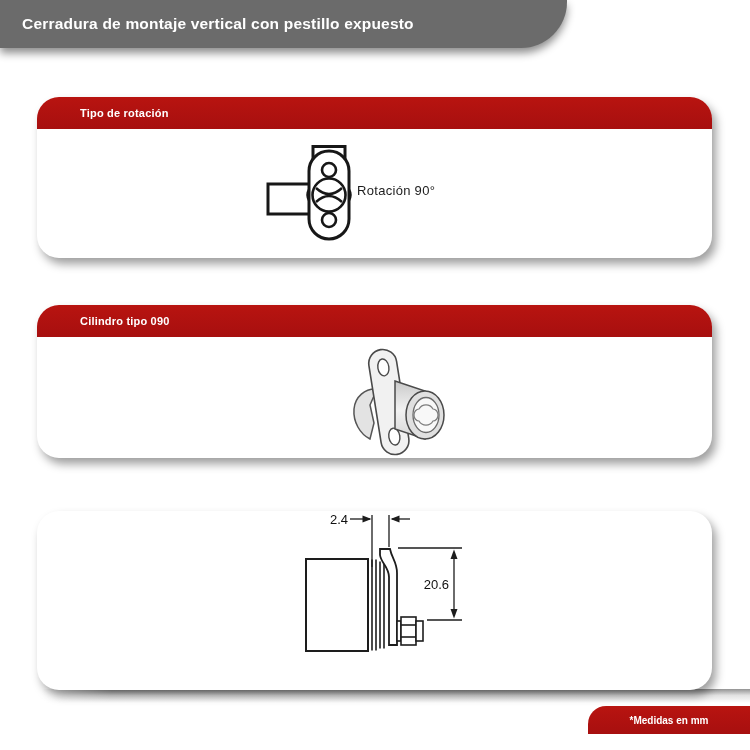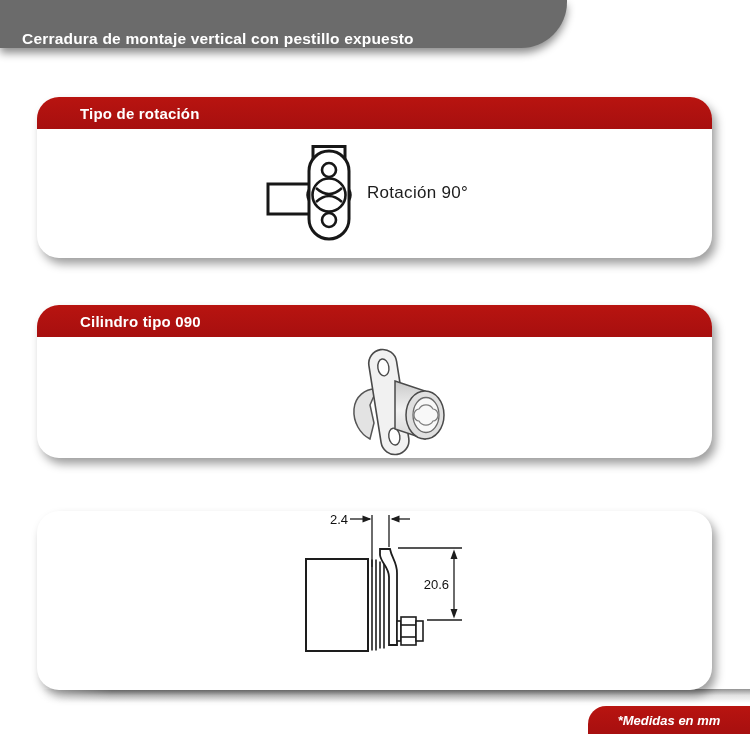--- a/index.html
+++ b/index.html
@@ -8,21 +8,21 @@
     position:relative; width:750px; height:750px;
     background:#ffffff; overflow:hidden;
     font-family:"Liberation Sans", sans-serif;
   }
   
   .top-banner {
     position:absolute; left:0; top:0; width:567px; height:48px;
     background:#6b6b6b;
     border-radius:0 0 46px 0;
     box-shadow:0 5px 9px rgba(0,0,0,0.45);
-    display:flex; align-items:flex-end;
+    display:flex; align-items:center;
     z-index:3;
   }
   .top-banner .title {
     color:#fff; font-size:15.5px; font-weight:700; letter-spacing:0.2px;
     padding-left:22px;
   }
   
   .card {
     position:absolute; left:37px; width:675px;
     background:#ffffff; border-radius:22px;
@@ -31,51 +31,51 @@
   }
   .card-1 { top:97px;  height:161px; }
   .card-2 { top:305px; height:153px; }
   .card-3 { top:511px; height:179px; }
   .card-header {
     height:32px; border-radius:22px 22px 0 0;
     background:linear-gradient(180deg,#b81410 0%,#a70f0f 100%);
     display:flex; align-items:center;
   }
   .card-header .card-title {
-    color:#fff; font-size:15px; font-weight:700; letter-spacing:0.2px;
+    color:#fff; font-size:11px; font-weight:700; letter-spacing:0.2px;
     padding-left:43px;
   }
   .card-body { position:relative; width:100%; height:calc(100% - 32px); }
   .illus { position:absolute; }
   .illus-1 { left:228px; top:16px; }
   .illus-2 { left:288px; top:6px; }
   .illus-3 { left:255px; top:-4px; }
   .rotation-caption {
-    position:absolute; left:330px; top:54px;
-    font-size:17px; color:#1c1c1c; letter-spacing:0.3px;
+    position:absolute; left:320px; top:54px;
+    font-size:13px; color:#1c1c1c; letter-spacing:0.3px;
   }
   
   .bottom-shadow {
     position:absolute; left:42px; top:689px; width:708px; height:14px;
     background:linear-gradient(180deg, rgba(40,40,40,0.5) 0%, rgba(120,120,120,0.22) 45%, rgba(255,255,255,0) 100%);
     z-index:1;
   }
   .bottom-shadow::before {
     content:""; position:absolute; left:0; top:0; width:70px; height:100%;
     background:linear-gradient(90deg, #ffffff 0%, rgba(255,255,255,0) 100%);
   }
   
   .footer-tag {
     position:absolute; left:588px; top:706px; width:162px; height:28px;
     background:linear-gradient(180deg,#b81410 0%,#a70f0f 100%);
     border-radius:18px 0 0 0;
     display:flex; align-items:center; justify-content:center;
     z-index:2;
   }
-  .footer-tag .note { color:#fff; font-size:13px; font-weight:700;font-style:italic; }
+  .footer-tag .note { color:#fff; font-size:10px; font-weight:700; }
   .dim-text { font-family:"Liberation Sans", sans-serif; font-size:13px; fill:#111; }
 </style>
 </head>
 <body>
 
 <div class="page">
 
   <div class="top-banner">
     <div class="title">Cerradura de montaje vertical con pestillo expuesto</div>
   </div>

